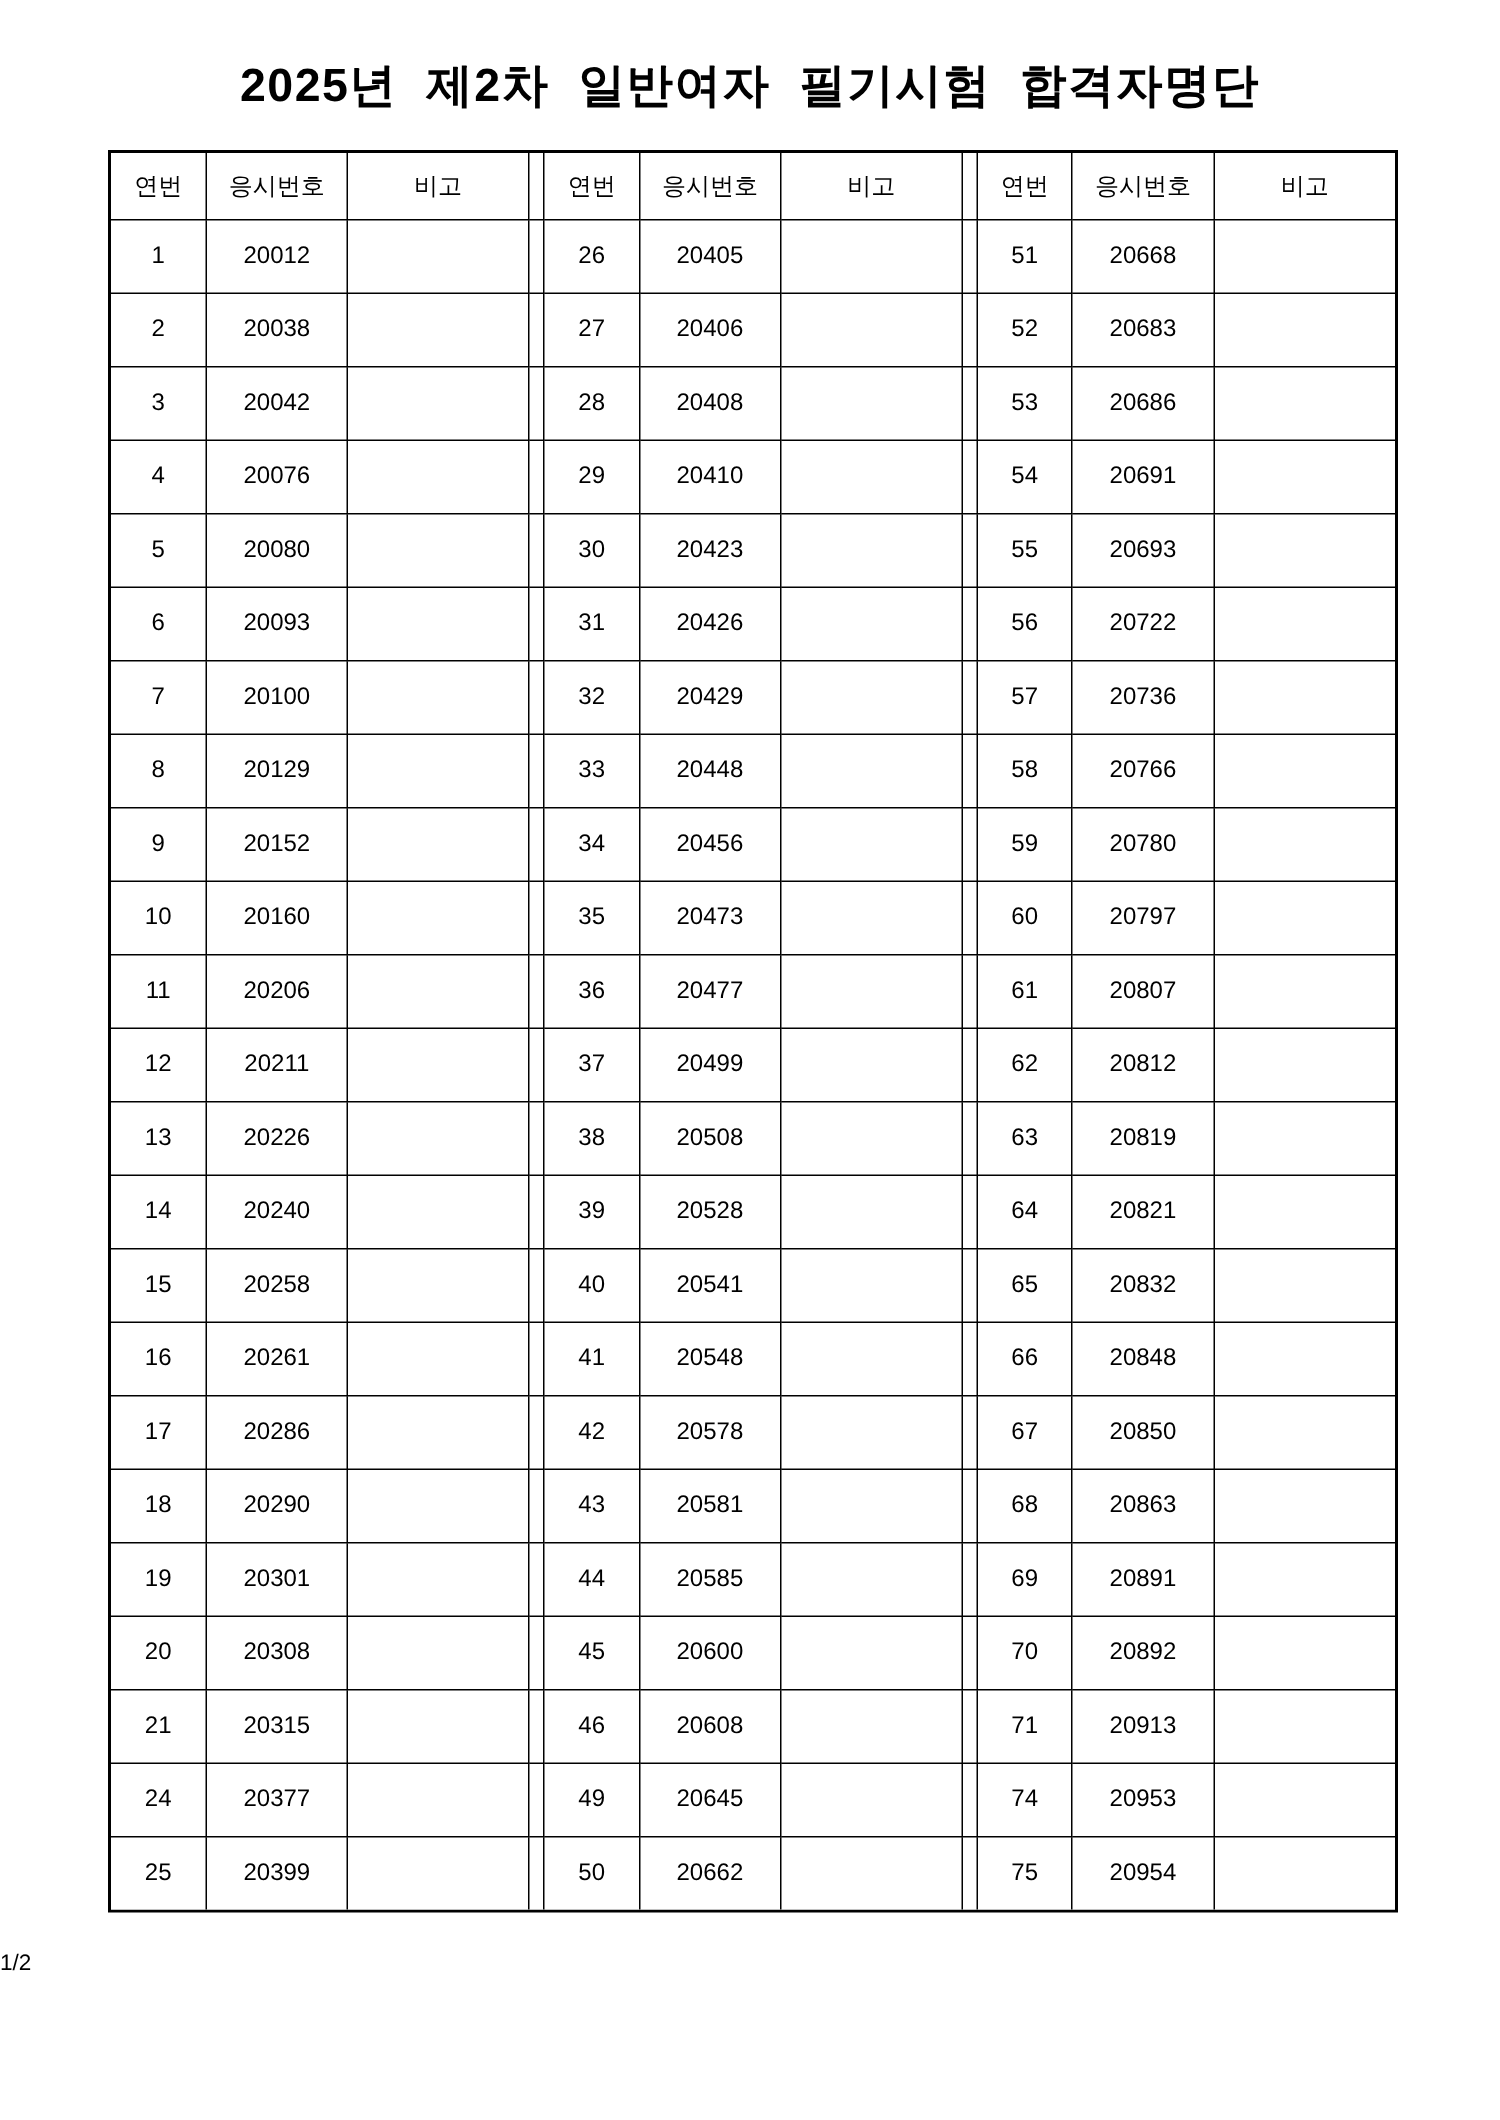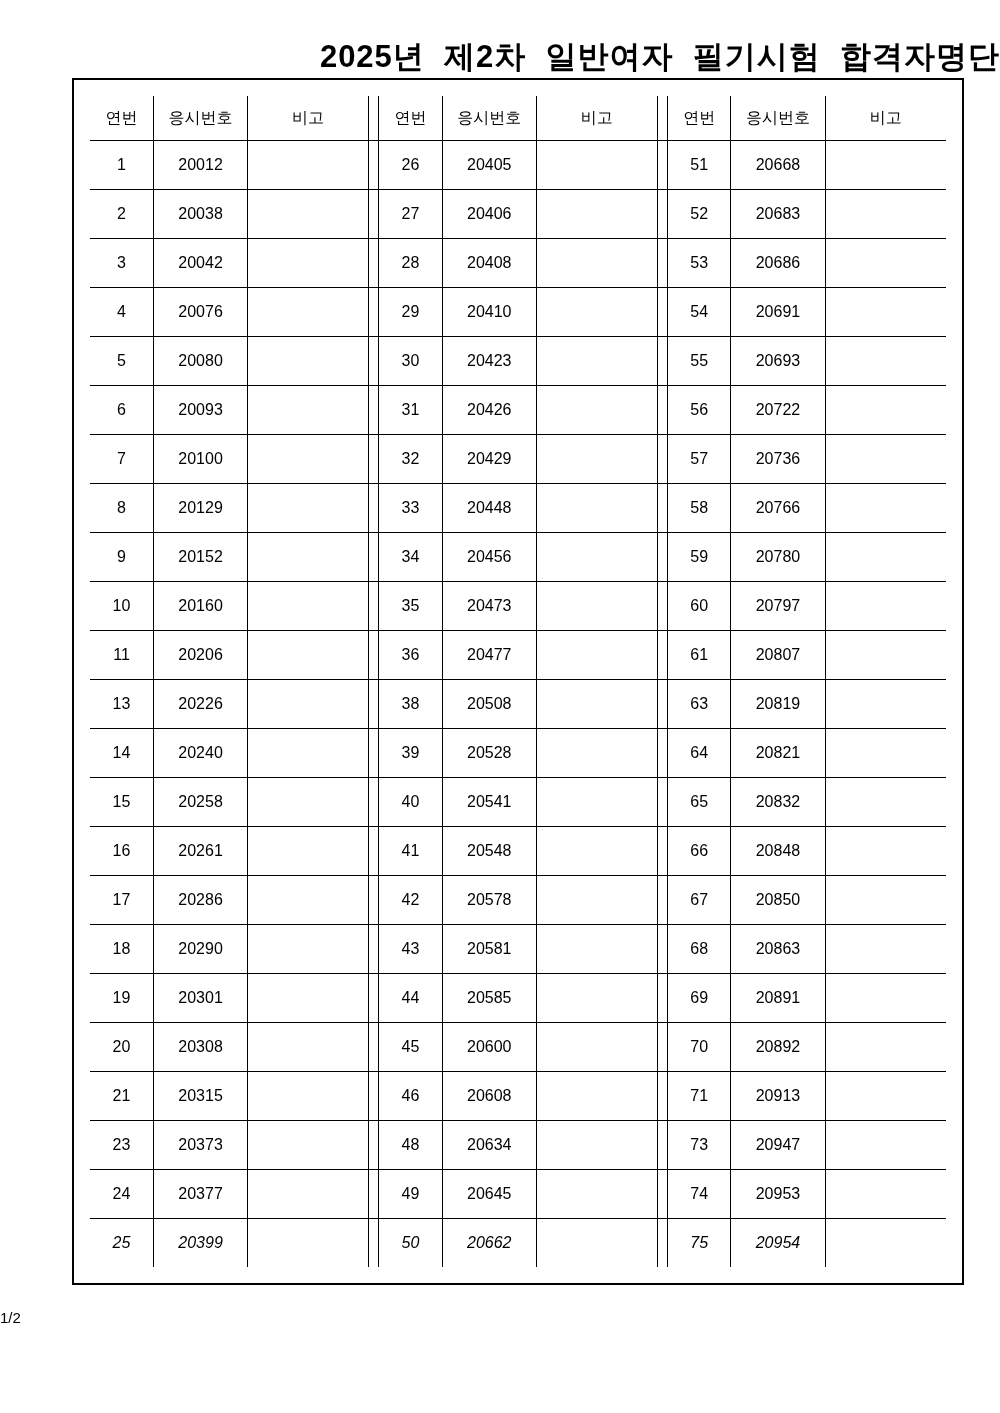--- a/index.html
+++ b/index.html
@@ -16,26 +16,27 @@
     overflow: hidden;
   }
   .page {
     width: 1000px;
     height: 1413px;
     box-sizing: border-box;
     padding: 0;
     position: relative;
   }
   .doc-title {
-    text-align: right;
+    text-align: center;
     font-size: 31px;
     font-weight: bold;
     letter-spacing: 1px;
     margin: 0;
     padding-top: 36px;
+    padding-bottom: 22px;
     white-space: pre;
   }
   .table-wrap {
     padding: 0 72px;
     box-sizing: border-box;
   }
   table.result-table {
     width: 856px;
     border-collapse: collapse;
     table-layout: fixed;
@@ -63,25 +64,25 @@
   td.gap-cell, th.gap-cell {
     border-top: none;
     border-bottom: none;
     border-left: 1px solid #000000;
     border-right: 1px solid #000000;
     background: #ffffff;
   }
   .outer-border {
     border: 2px solid #000000;
     display: inline-block;
-    padding: 16px;
+    padding: 0;
   }
   table.result-table { border: none; }
   table.result-table tr:first-child th { border-top: none; }
-  table.result-table tr:last-child td { border-bottom: none; font-style: italic; }
+  table.result-table tr:last-child td { border-bottom: none; }
   table.result-table th:first-child,
   table.result-table td:first-child { border-left: none; }
   table.result-table th:last-child,
   table.result-table td:last-child { border-right: none; }
 
   .page-footer {
     font-size: 15px;
     padding-top: 20px;
   }
 </style>
@@ -261,20 +262,33 @@
               <td class="gap-cell"></td>
               <td>36</td>
               <td>20477</td>
               <td></td>
               <td class="gap-cell"></td>
               <td>61</td>
               <td>20807</td>
               <td></td>
             </tr>
             <tr>
+              <td>12</td>
+              <td>20211</td>
+              <td></td>
+              <td class="gap-cell"></td>
+              <td>37</td>
+              <td>20499</td>
+              <td></td>
+              <td class="gap-cell"></td>
+              <td>62</td>
+              <td>20812</td>
+              <td></td>
+            </tr>
+            <tr>
               <td>13</td>
               <td>20226</td>
               <td></td>
               <td class="gap-cell"></td>
               <td>38</td>
               <td>20508</td>
               <td></td>
               <td class="gap-cell"></td>
               <td>63</td>
               <td>20819</td>
@@ -375,33 +389,20 @@
               <td>21</td>
               <td>20315</td>
               <td></td>
               <td class="gap-cell"></td>
               <td>46</td>
               <td>20608</td>
               <td></td>
               <td class="gap-cell"></td>
               <td>71</td>
               <td>20913</td>
-              <td></td>
-            </tr>
-            <tr>
-              <td>23</td>
-              <td>20373</td>
-              <td></td>
-              <td class="gap-cell"></td>
-              <td>48</td>
-              <td>20634</td>
-              <td></td>
-              <td class="gap-cell"></td>
-              <td>73</td>
-              <td>20947</td>
               <td></td>
             </tr>
             <tr>
               <td>24</td>
               <td>20377</td>
               <td></td>
               <td class="gap-cell"></td>
               <td>49</td>
               <td>20645</td>
               <td></td>

